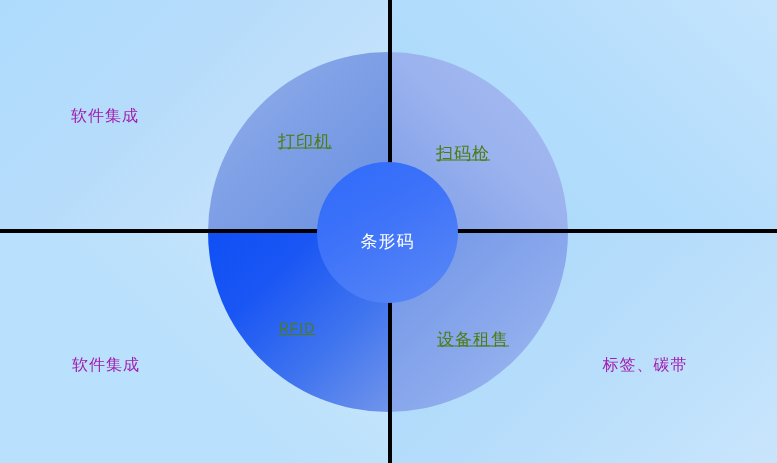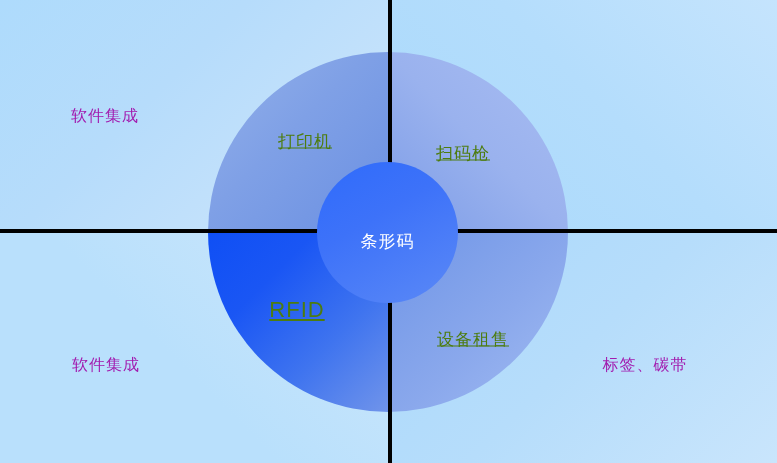--- a/index.html
+++ b/index.html
@@ -120,21 +120,21 @@
     position: absolute;
     color: #4d7c0f;
     font-size: 17px;
     letter-spacing: 1px;
     white-space: nowrap;
     transform: translate(-50%, -50%);
     text-decoration: underline;
   }
   .wl-printer   { left: 305px; top: 141px; }
   .wl-scanner   { left: 463px; top: 153px; }
-  .wl-rfid      { left: 297px; top: 310px; font-size: 22px; }
+  .wl-rfid      { left: 297px; top: 328px; font-size: 14px; }
   .wl-rental    { left: 473px; top: 339px; }
 
   .outer-label {
     position: absolute;
     color: #a21caf;
     font-size: 16px;
     letter-spacing: 1px;
     white-space: nowrap;
     transform: translate(-50%, -50%);
   }

